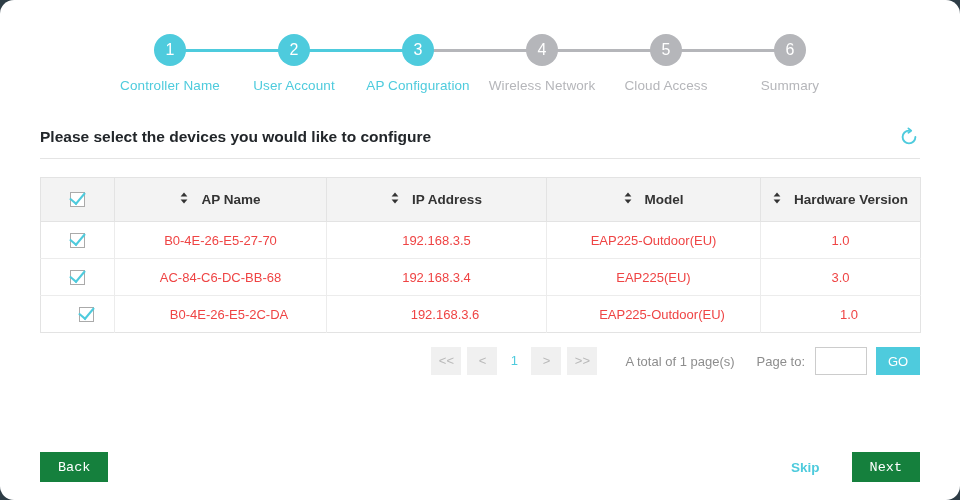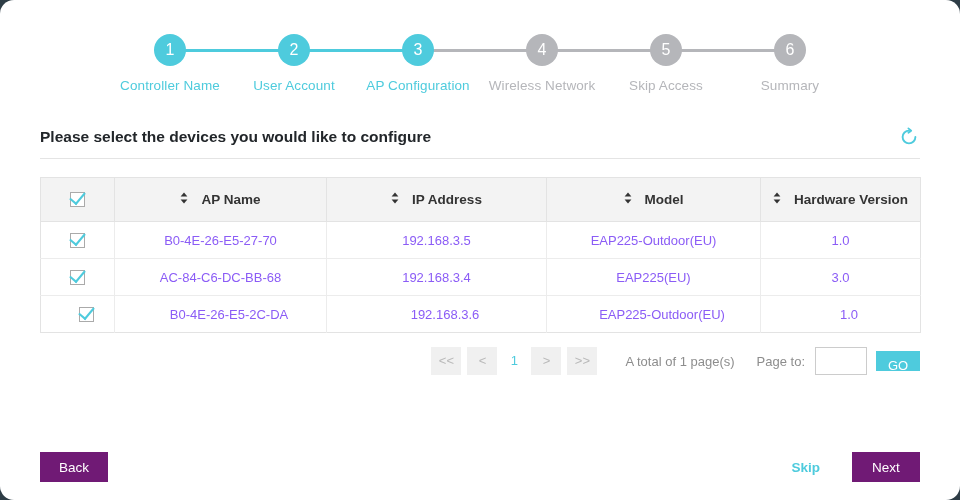--- a/index.html
+++ b/index.html
@@ -109,21 +109,21 @@
     color: #333333;
     border-right: 1px solid #e3e3e3;
     border-bottom: 1px solid #e3e3e3;
     text-align: center;
     white-space: nowrap;
   }
   table.devices thead th:last-child { border-right: none; }
   table.devices tbody td {
     height: 37px;
     font-size: 13px;
-    color: #8b5cf6;
+    color: #ef4444;
     border-right: 1px solid #ececec;
     border-bottom: 1px solid #ececec;
     text-align: center;
     white-space: nowrap;
   }
   table.devices tbody td:last-child { border-right: none; }
   table.devices tbody tr:last-child td { border-bottom: none; padding-left: 18px; }
   .col-check { width: 74px; }
   .col-name  { width: 212px; }
   .col-ip    { width: 220px; }
@@ -195,21 +195,21 @@
     border: 1px solid #cccccc;
     background: #ffffff;
     outline: none;
     font-family: "Liberation Sans", sans-serif;
     font-size: 13px;
     color: #333;
     padding: 0 6px;
   }
   .pg-go {
     margin-left: 9px;
-    width: 44px; height: 20px;
+    width: 44px; height: 28px;
     background: #4ecbdd;
     color: #ffffff;
     font-size: 13px;
     line-height: 28px;
     text-align: center;
     border: none;
     cursor: pointer;
     font-family: "Liberation Sans", sans-serif;
   }
 
@@ -221,25 +221,25 @@
     height: 30px;
     padding: 0 40px;
     display: flex;
     align-items: center;
     justify-content: space-between;
   }
   .btn {
     height: 30px;
     min-width: 68px;
     padding: 0 18px;
-    background: #701a75;
+    background: #15803d;
     color: #ffffff;
     border: none;
     font-size: 13.5px;
-    font-family: Liberation Sans, sans-serif;
+    font-family: Liberation Mono, monospace;
     cursor: pointer;
   }
   .footer-right { display: flex; align-items: center; gap: 32px; }
   .skip-link {
     color: #4ecbdd;
     font-size: 13.5px;
     font-weight: bold;
     cursor: pointer;
     text-decoration: none;
   }
@@ -272,21 +272,21 @@
 
       <div class="step">
         <div class="connector"></div>
         <div class="circle">4</div>
         <div class="step-label">Wireless Network</div>
       </div>
 
       <div class="step">
         <div class="connector"></div>
         <div class="circle">5</div>
-        <div class="step-label">Skip Access</div>
+        <div class="step-label">Cloud Access</div>
       </div>
 
       <div class="step">
 
         <div class="circle">6</div>
         <div class="step-label">Summary</div>
       </div>
 
     </div>
   </div>

